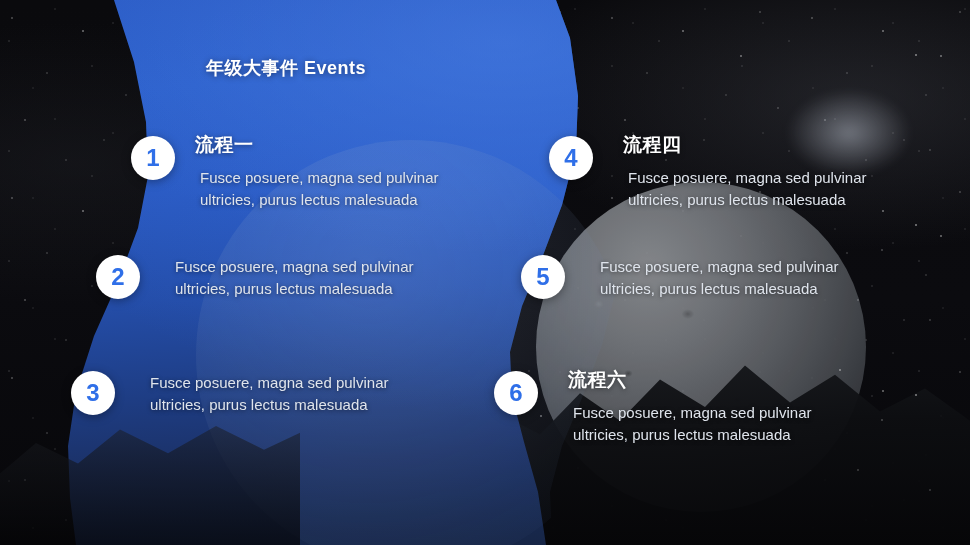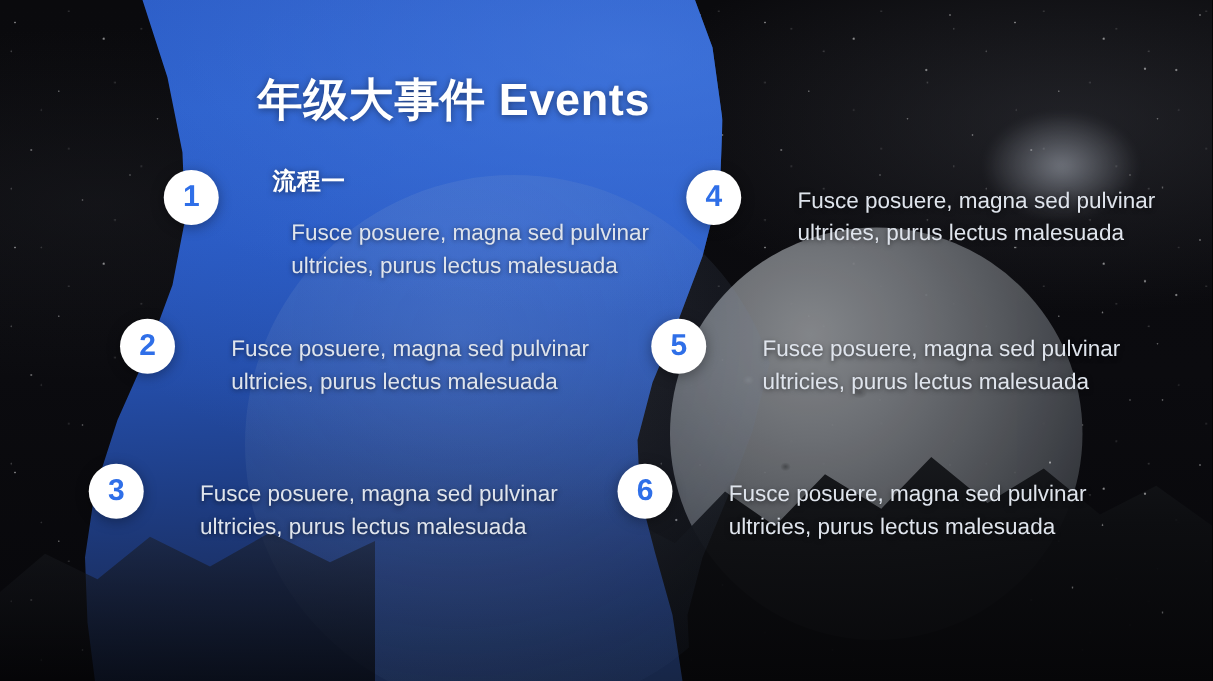--- a/index.html
+++ b/index.html
@@ -164,21 +164,21 @@
                       88% 44%, 100% 34%, 100% 100%, 0% 100%);
     opacity:.8;
   }
 
   
   #content{position:absolute;inset:0;}
 
   .slide-title{
     position:absolute;left:206px;top:56px;
     color:#ffffff;
-    font-size:36px;font-weight:bold;
+    font-size:18px;font-weight:bold;
     letter-spacing:.5px;
     text-shadow:0 1px 6px rgba(0,0,0,.45);
     white-space:nowrap;
   }
 
   .item{position:absolute;}
   .badge{
     position:absolute;left:0;top:0;
     width:44px;height:44px;border-radius:50%;
     background:#ffffff;
@@ -192,23 +192,23 @@
   .item-title{
     color:#ffffff;
     font-size:19px;font-weight:bold;
     letter-spacing:.5px;
     margin:0 0 9px 0;
     text-shadow:0 1px 5px rgba(0,0,0,.5);
     white-space:nowrap;
   }
   .item-desc{
     color:#dfe4ec;
-    font-size:18px;
+    font-size:15px;
     line-height:1.45;
-    margin:15px;
+    margin:5px;
     text-shadow:0 1px 4px rgba(0,0,0,.55);
     white-space:nowrap;
   }
   .item-desc span{display:block;}
 </style>
 </head>
 <body>
 
 <div id="slide">
 
@@ -225,21 +225,21 @@
   <div class="ridge-left"></div>
 
   <div id="content">
 
     <div class="slide-title">年级大事件 Events</div>
 
     <div class="item" style="left:131px;top:136px;">
       <div class="badge">
         <span>1</span>
       </div>
-      <div class="item-body" style="left:87px;">
+      <div class="item-body" style="left:64px;">
         <div class="item-title">流程一</div>
         <div class="item-desc">
           <span>Fusce posuere, magna sed pulvinar</span>
           <span>ultricies, purus lectus malesuada</span>
         </div>
       </div>
     </div>
 
     <div class="item" style="left:96px;top:255px;">
       <div class="badge">
@@ -263,20 +263,21 @@
           <span>ultricies, purus lectus malesuada</span>
         </div>
       </div>
     </div>
 
     <div class="item" style="left:549px;top:136px;">
       <div class="badge">
         <span>4</span>
       </div>
       <div class="item-body" style="left:74px;">
+        <div class="item-title">流程四</div>
         <div class="item-desc">
           <span>Fusce posuere, magna sed pulvinar</span>
           <span>ultricies, purus lectus malesuada</span>
         </div>
       </div>
     </div>
 
     <div class="item" style="left:521px;top:255px;">
       <div class="badge">
         <span>5</span>
@@ -287,20 +288,21 @@
           <span>ultricies, purus lectus malesuada</span>
         </div>
       </div>
     </div>
 
     <div class="item" style="left:494px;top:371px;">
       <div class="badge">
         <span>6</span>
       </div>
       <div class="item-body" style="left:74px;">
+        <div class="item-title">流程六</div>
         <div class="item-desc">
           <span>Fusce posuere, magna sed pulvinar</span>
           <span>ultricies, purus lectus malesuada</span>
         </div>
       </div>
     </div>
 
   </div>
 </div>
 

